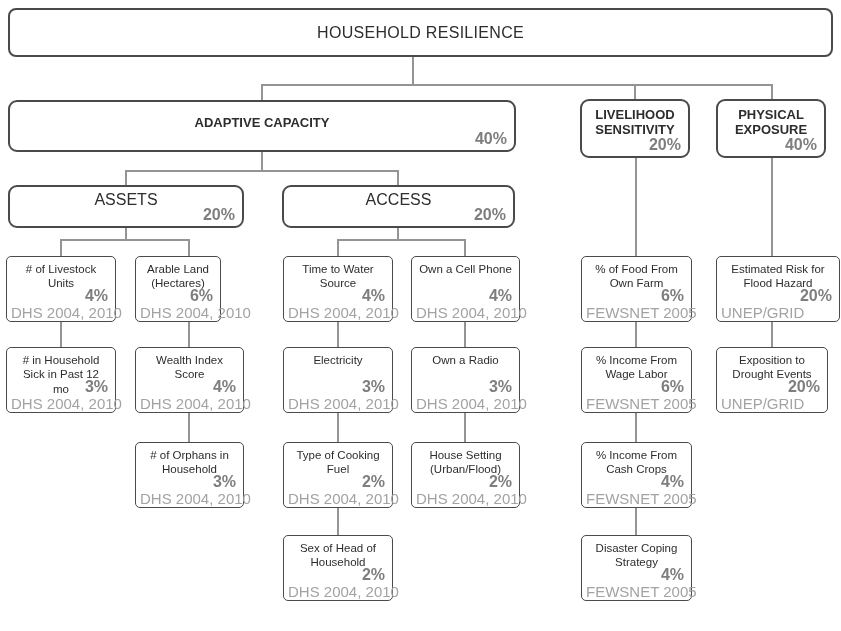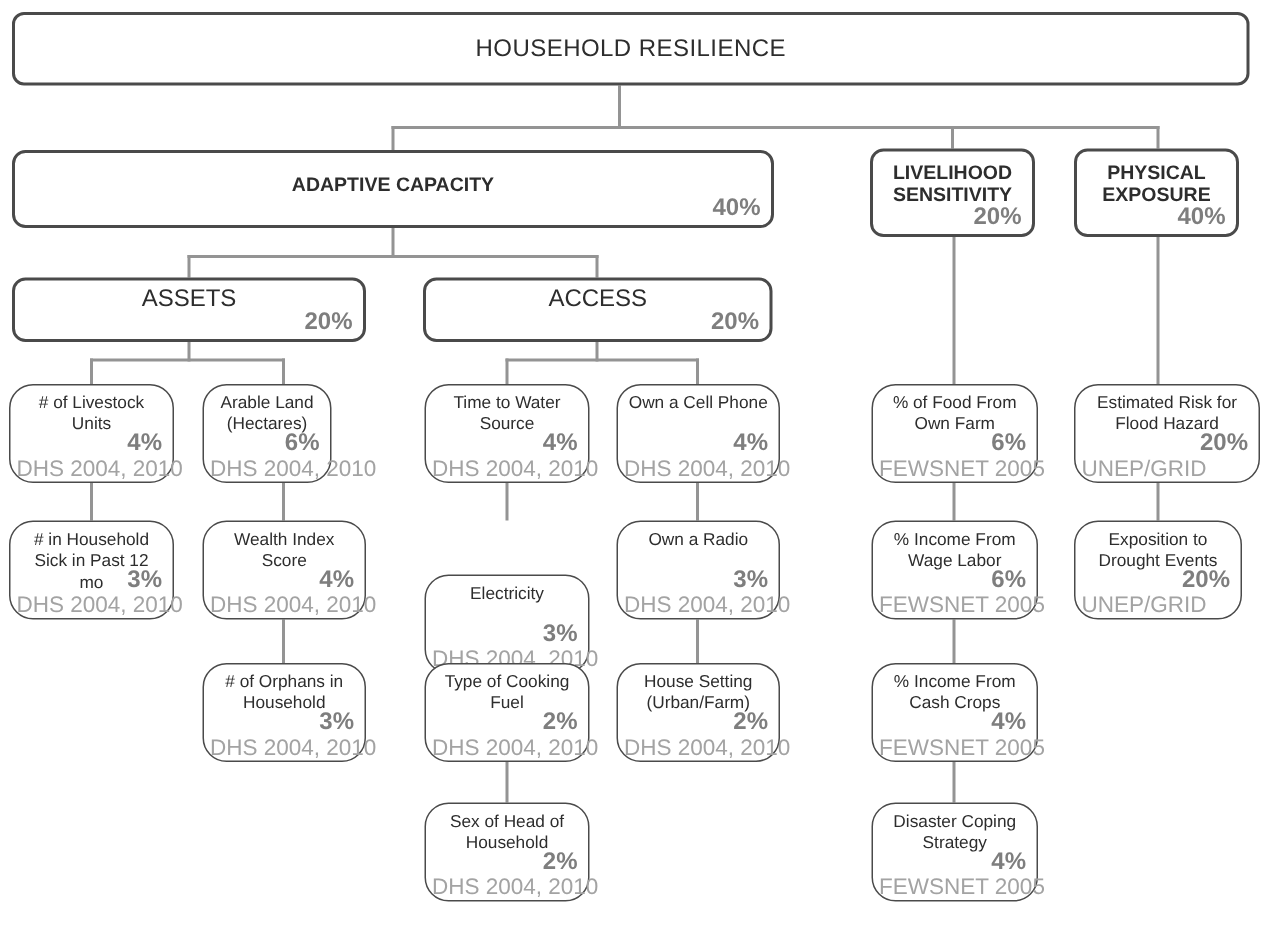--- a/index.html
+++ b/index.html
@@ -33,21 +33,21 @@
   .pct {
     position: absolute; right: 7px; bottom: 2px;
     font-weight: bold; font-size: 16px; color: #7e7e7e;
   }
   .sub-box { border-radius: 9px; }
   .sub-title {
     position: absolute; left: 0; right: 0; top: 4px;
     text-align: center; font-size: 16px; color: #2d2d2d;
   }
   .leaf {
-    border-radius: 16px; width: 110px; height: 66px;
+    border-radius: 5px; width: 110px; height: 66px;
     border-width: 1.5px;
   }
   .leaf-title {
     position: absolute; left: 0; right: 0; top: 5px;
     padding: 0 7px; text-align: center;
     font-size: 11.5px; line-height: 1.25; color: #2d2d2d;
   }
   .leaf .pct { bottom: 16px; right: 7px; font-size: 16px; }
   .src {
     position: absolute; left: 4px; bottom: 0px;
@@ -147,21 +147,21 @@
     <div class="leaf-title"># of Orphans in Household</div>
     <div class="pct">3%</div>
     <div class="src">DHS 2004, 2010</div>
   </div>
 
   <div class="box leaf" style="left:283px; top:256px;">
     <div class="leaf-title">Time to Water Source</div>
     <div class="pct">4%</div>
     <div class="src">DHS 2004, 2010</div>
   </div>
-  <div class="box leaf" style="left:283px; top:347px;margin-top:36px;">
+  <div class="box leaf" style="left:283px; top:347px;">
     <div class="leaf-title">Electricity</div>
     <div class="pct">3%</div>
     <div class="src">DHS 2004, 2010</div>
   </div>
   <div class="box leaf" style="left:283px; top:442px;">
     <div class="leaf-title">Type of Cooking Fuel</div>
     <div class="pct">2%</div>
     <div class="src">DHS 2004, 2010</div>
   </div>
   <div class="box leaf" style="left:283px; top:535px;">
@@ -174,21 +174,21 @@
     <div class="leaf-title">Own a Cell Phone</div>
     <div class="pct">4%</div>
     <div class="src">DHS 2004, 2010</div>
   </div>
   <div class="box leaf" style="left:411px; top:347px; width:109px;">
     <div class="leaf-title">Own a Radio</div>
     <div class="pct">3%</div>
     <div class="src">DHS 2004, 2010</div>
   </div>
   <div class="box leaf" style="left:411px; top:442px; width:109px;">
-    <div class="leaf-title">House Setting (Urban/Farm)</div>
+    <div class="leaf-title">House Setting (Urban/Flood)</div>
     <div class="pct">2%</div>
     <div class="src">DHS 2004, 2010</div>
   </div>
 
   <div class="box leaf" style="left:581px; top:256px; width:111px;">
     <div class="leaf-title">% of Food From Own Farm</div>
     <div class="pct">6%</div>
     <div class="src">FEWSNET 2005</div>
   </div>
   <div class="box leaf" style="left:581px; top:347px; width:111px;">

